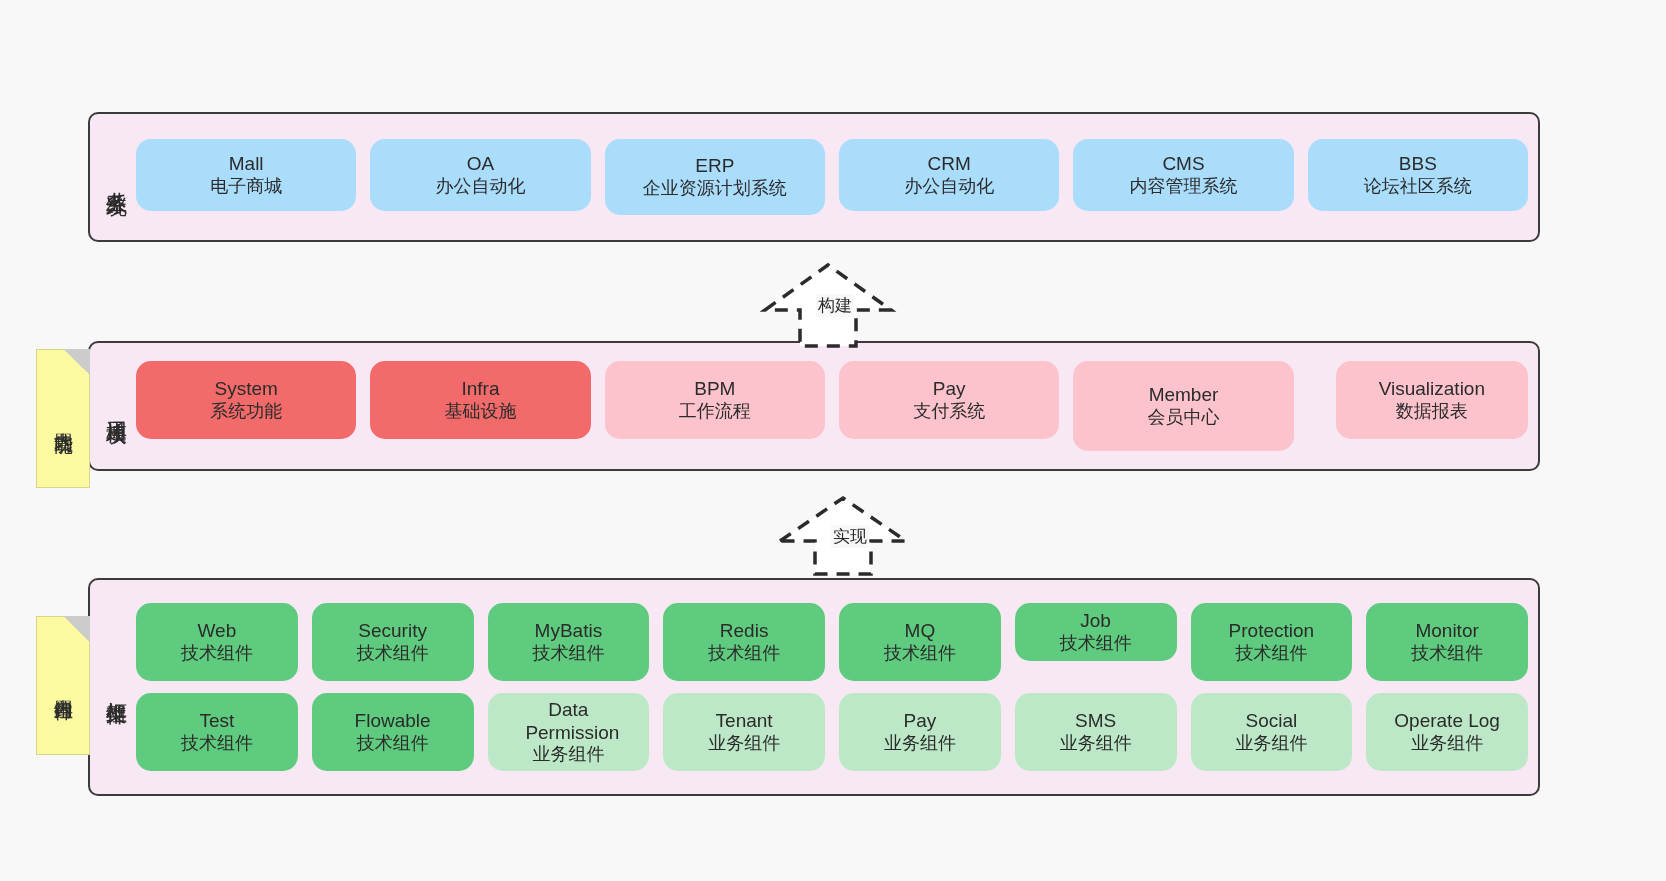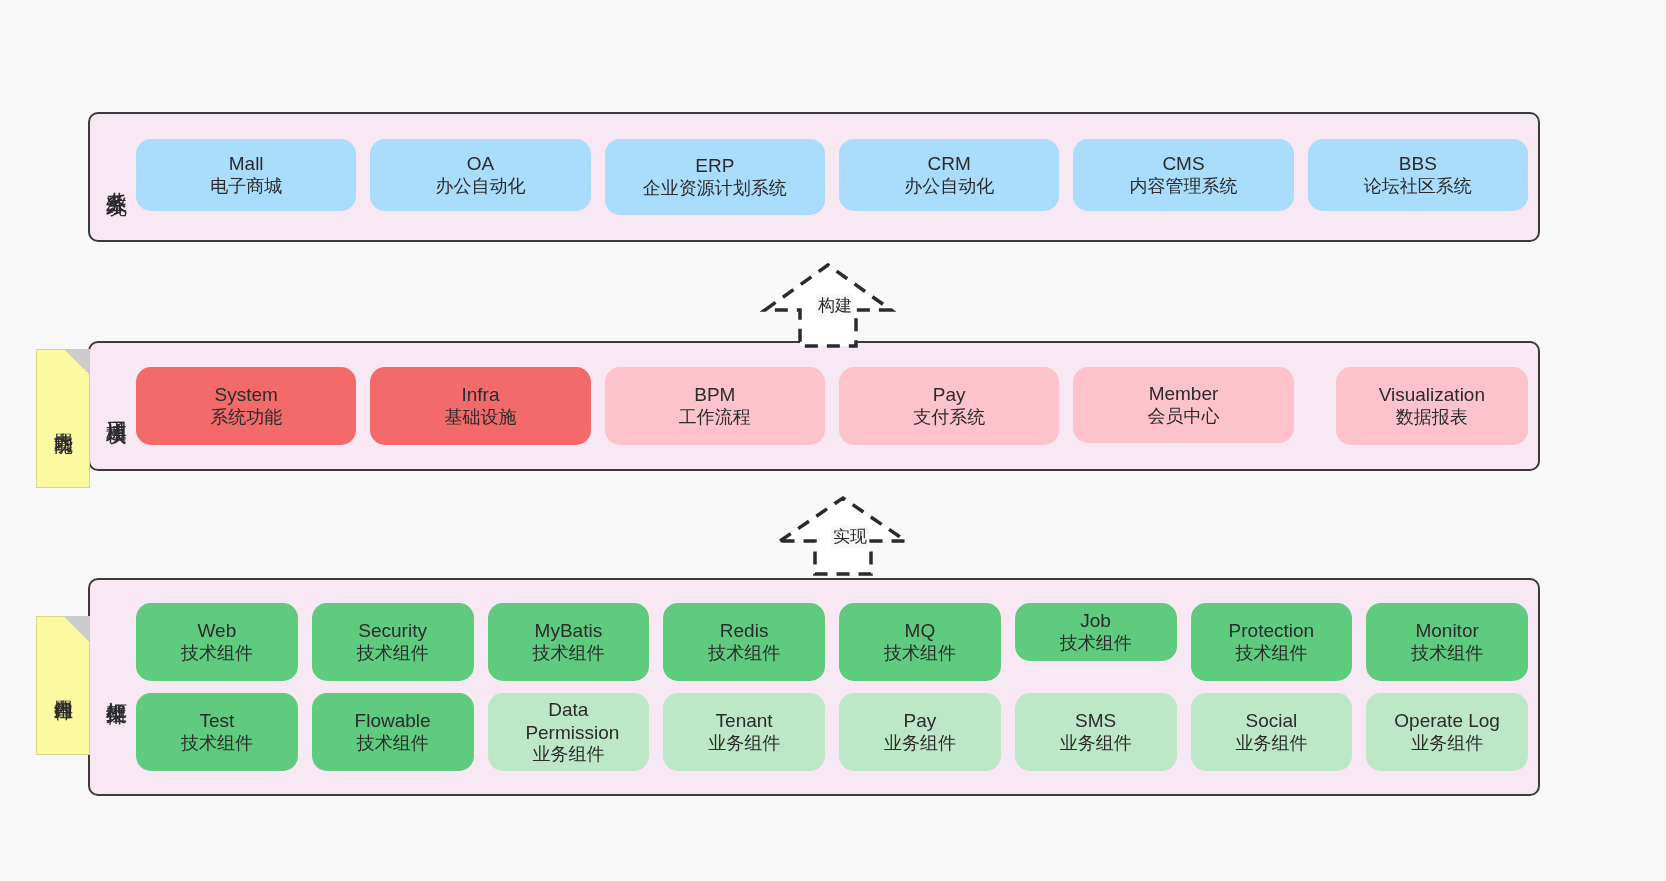--- a/index.html
+++ b/index.html
@@ -176,21 +176,21 @@
         <span class="cn">基础设施</span>
       </div>
       <div class="card c-pink" style="height: 78px; background: rgb(252, 195, 205);">
         <span class="en">BPM</span>
         <span class="cn">工作流程</span>
       </div>
       <div class="card c-pink" style="height: 78px; background: rgb(252, 195, 205);">
         <span class="en">Pay</span>
         <span class="cn">支付系统</span>
       </div>
-      <div class="card c-pink" style="height: 76px; background: rgb(252, 195, 205);">
+      <div class="card c-pink" style="height: 90px; background: rgb(252, 195, 205);">
         <span class="en">Member</span>
         <span class="cn">会员中心</span>
       </div>
       <div class="card c-pink" style="height: 78px; background: rgb(252, 195, 205); margin-left: 28px;">
         <span class="en">Visualization</span>
         <span class="cn">数据报表</span>
       </div>
     </div>
   </div>
 

